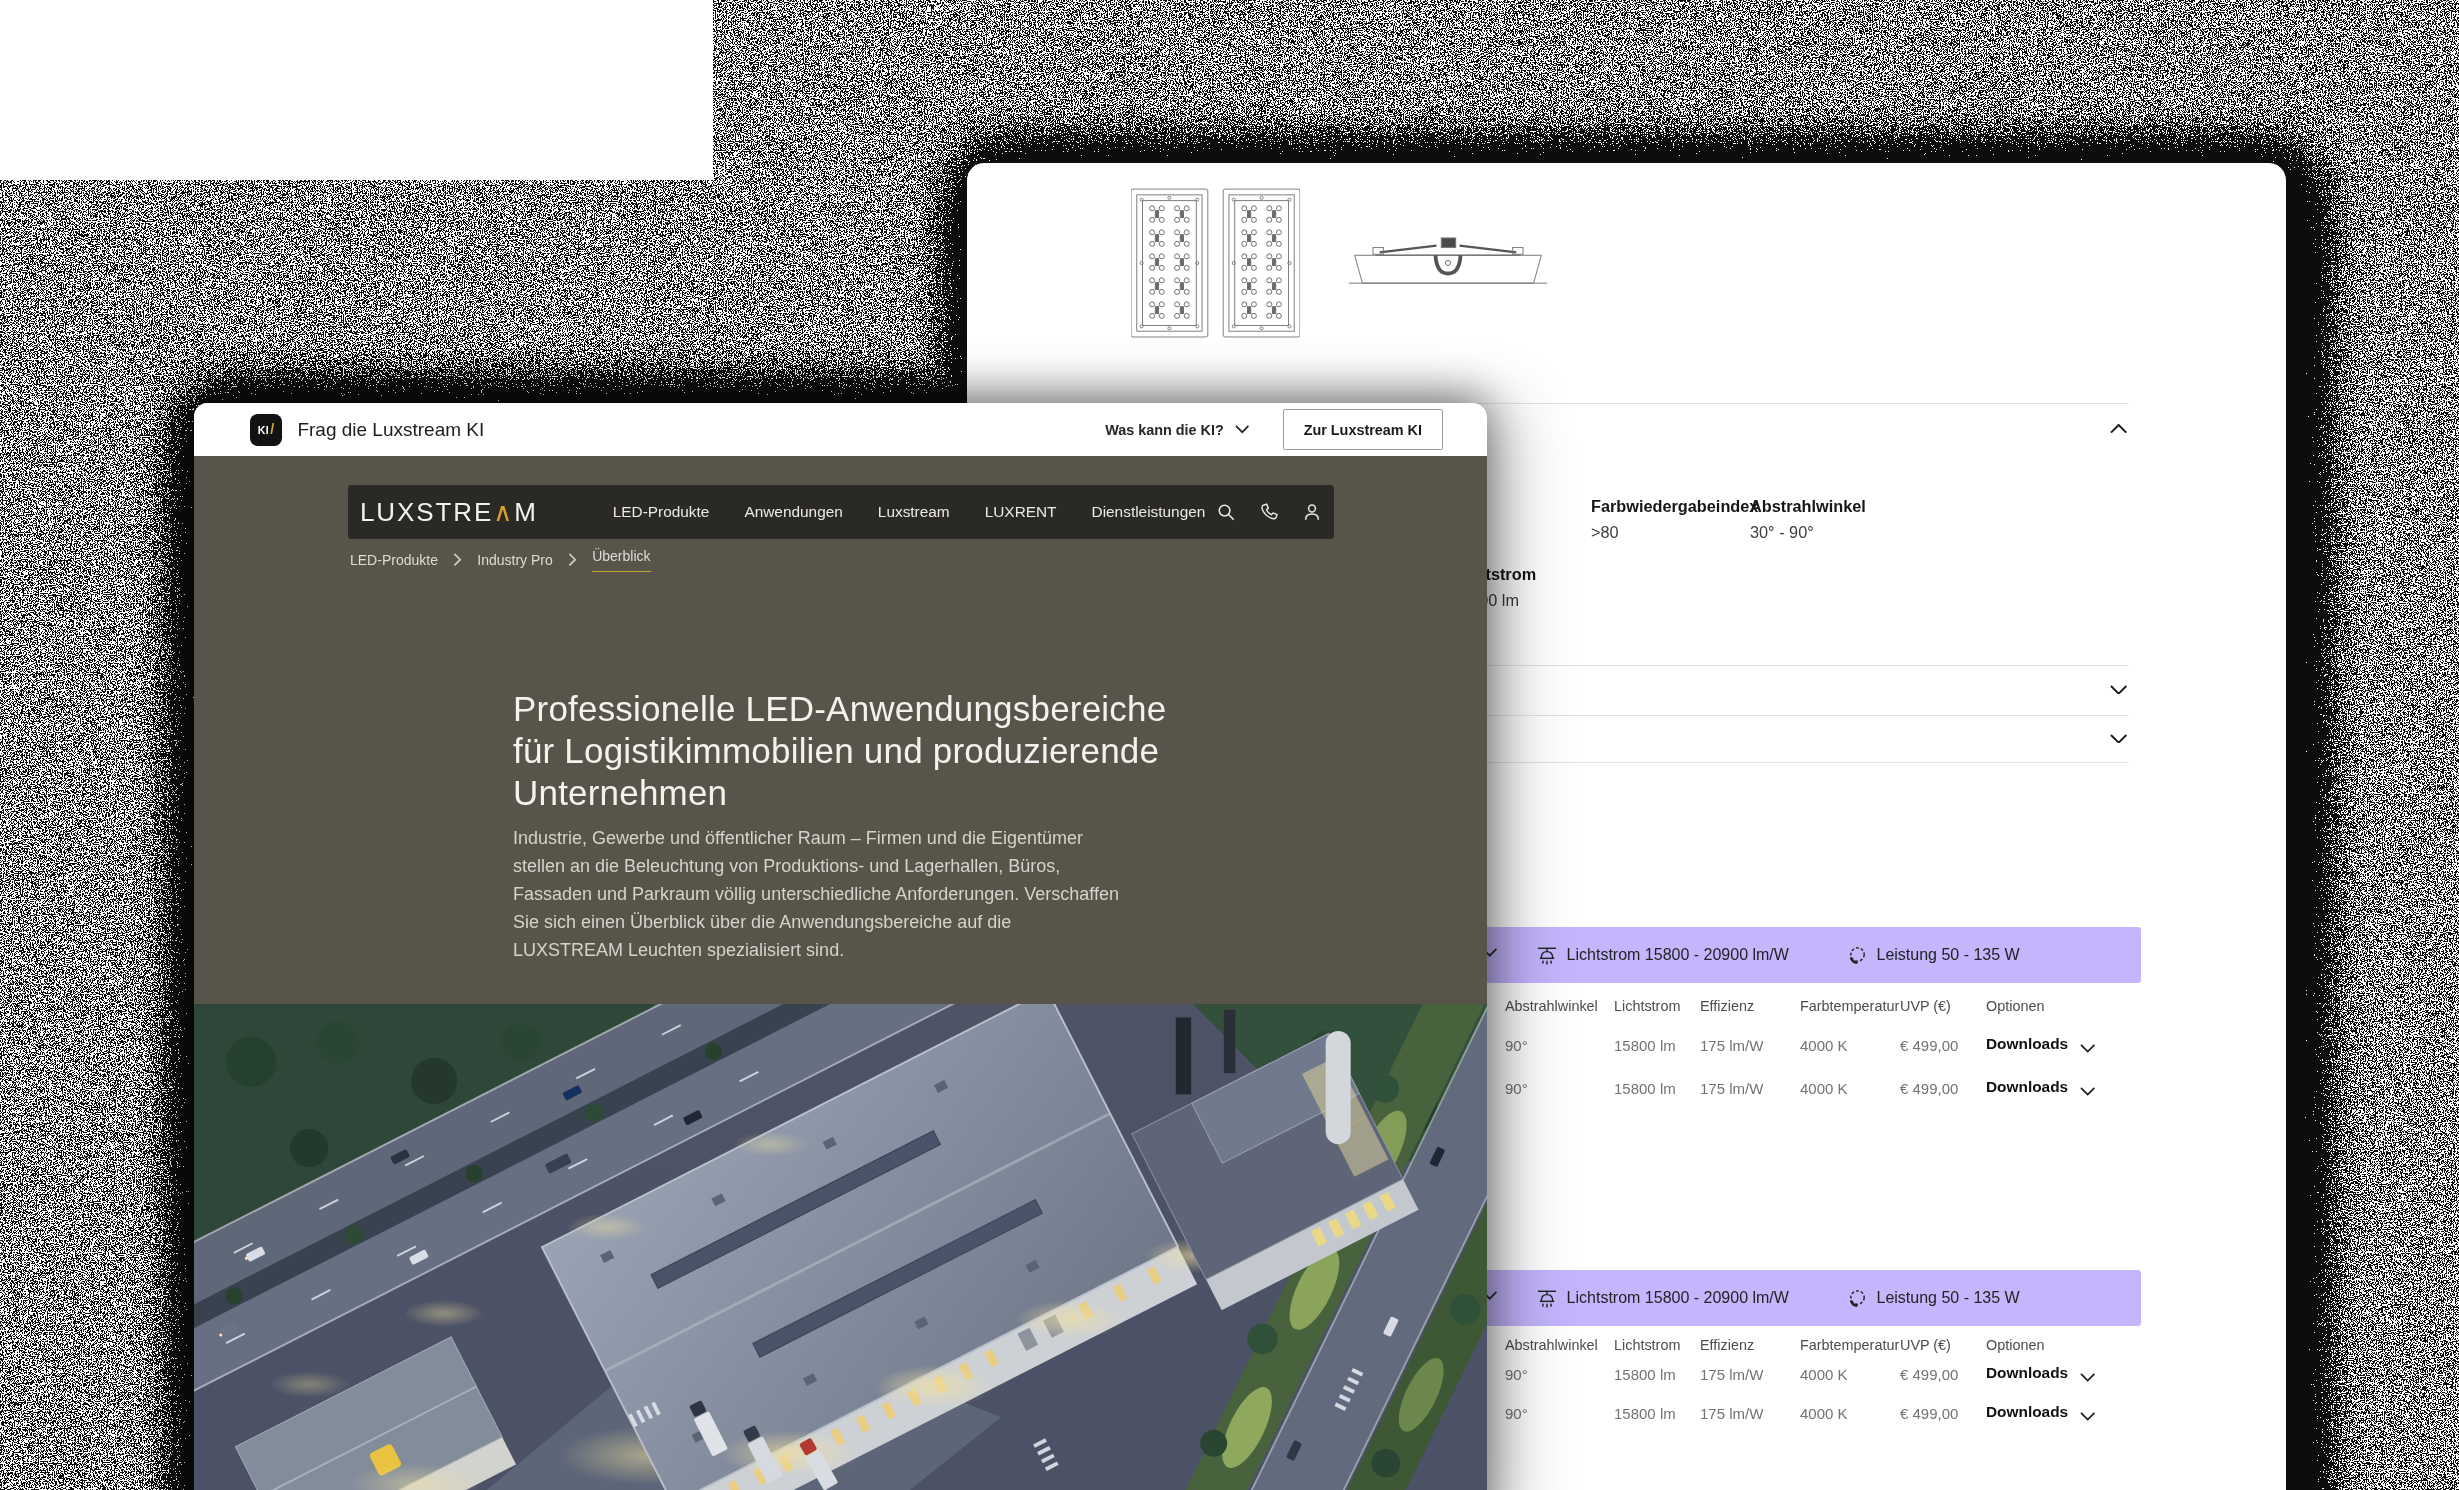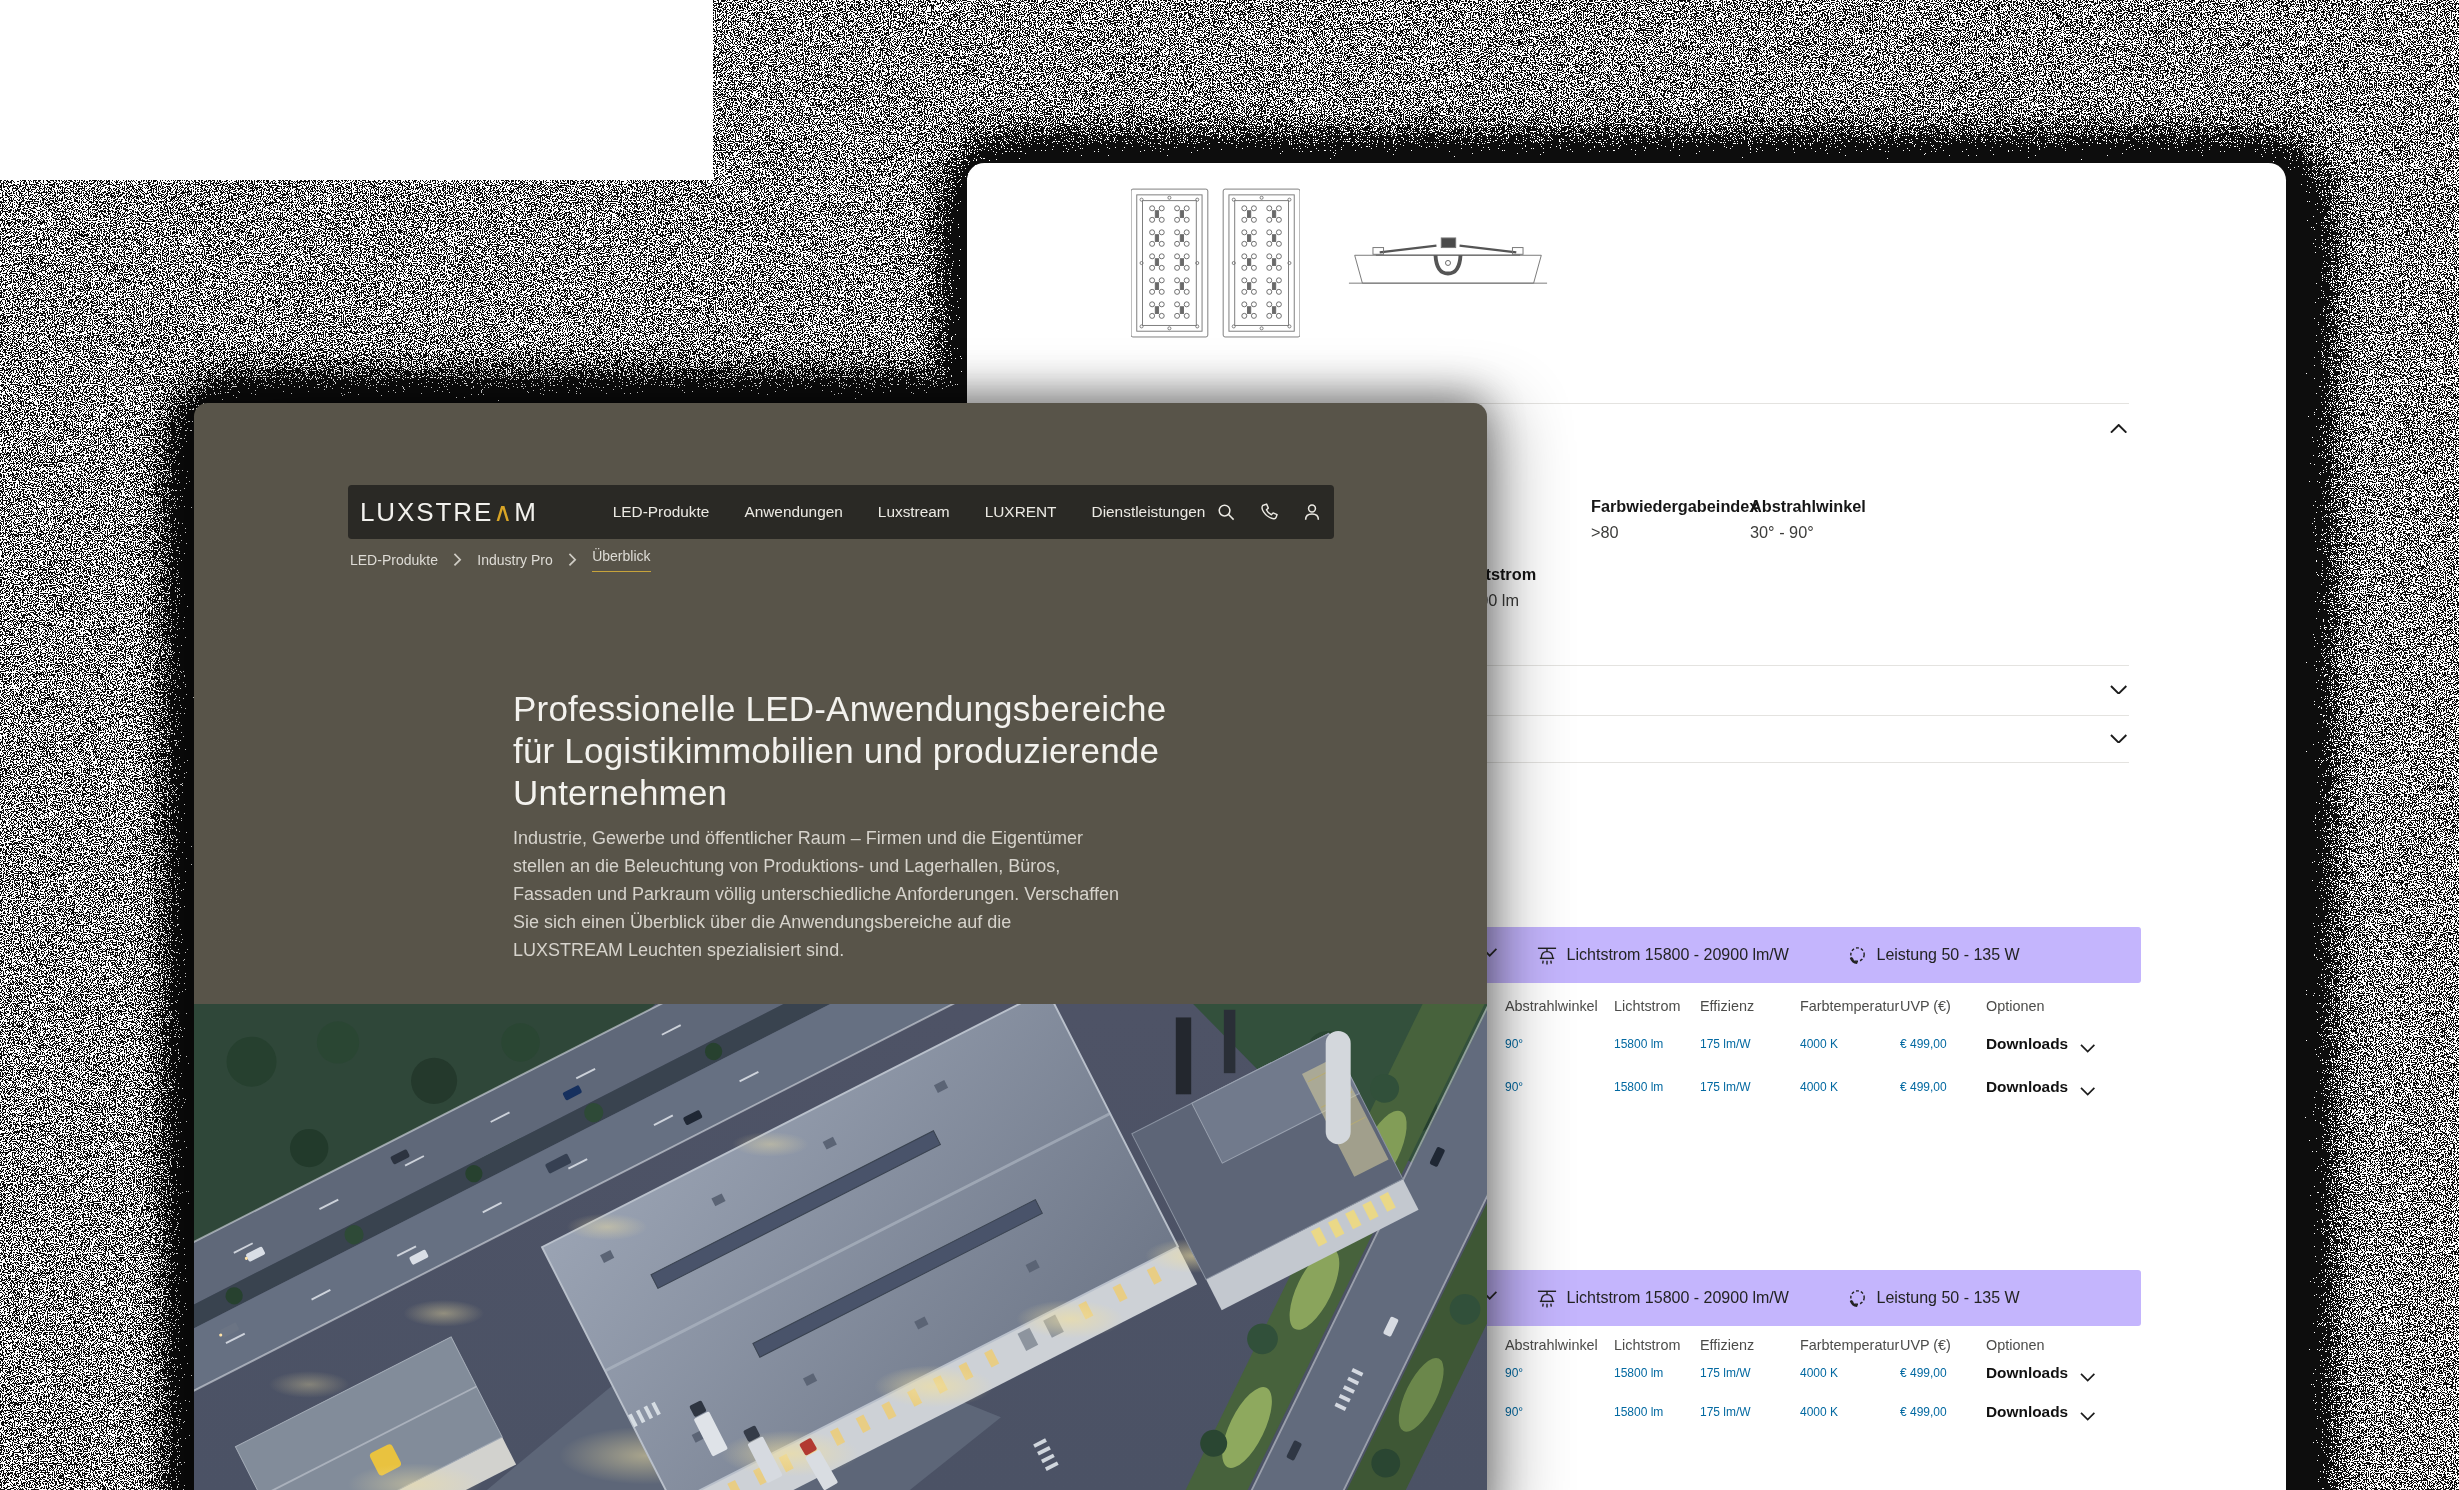--- a/index.html
+++ b/index.html
@@ -21,21 +21,21 @@
   .chev-btn{position:absolute;left:1139px;width:25px;height:25px;display:flex;align-items:center;justify-content:center;cursor:pointer;background:none;border:none;padding:0;}
   .spec-label{font-size:16.3px;font-weight:bold;color:#161616;}
   .spec-value{font-size:16.3px;color:#3c3c3a;margin-top:6.7px;}
   .badge-band{
     position:absolute;left:158px;width:1016px;height:56px;background:#c4b5fd;border-radius:2.9px;
     display:flex;align-items:center;text-align:right;
   }
   .badge{display:flex;align-items:center;gap:8.6px;font-size:16px;color:#232323;}
   .band-frag{position:absolute;top:21px;}
   .tbl-head{font-size:14.4px;color:#4c4c4a;position:absolute;}
-  .tbl-cell{font-size:12px;color:#0369a1;position:absolute;}
+  .tbl-cell{font-size:15px;color:#737373;position:absolute;}
   .tbl-dl{font-size:15.4px;font-weight:bold;color:#111;position:absolute;display:flex;align-items:flex-end;gap:11.5px;cursor:pointer;}
   .col-0{left:538px;} .col-1{left:647px;} .col-2{left:733px;} .col-3{left:789px;margin-left:44px;} .col-4{left:933px;} .col-5{left:1019px;}
   
   .fg-card{
     position:absolute;left:194px;top:403px;width:1293px;height:1134px;
     border-radius:13.4px 13.4px 0 0;z-index:2;overflow:hidden;background:#585449;
     box-shadow:25px 0 67px -5.8px rgba(0,0,0,.30), -9.6px 0 48px rgba(0,0,0,.28), 0 -7.7px 38px rgba(0,0,0,.25);
   }
   .assist-bar{
     position:absolute;left:0;top:0;width:100%;height:53px;background:#ffffff;
@@ -302,20 +302,35 @@
   <div class="tbl-dl col-5" style="top:1240px;">
     <span>Downloads</span>
     <svg width="15.4" height="8.6" viewBox="0 0 16 9">
       <polyline points="1,1 8,8 15,1" fill="none" stroke="#1c1c1c" stroke-width="1.8"></polyline>
       </svg>
   </div>
 </div>
 
 <div class="fg-card">
 
+  <div class="assist-bar">
+    <div class="ki-badge">
+      <span class="k">KI</span>
+        <span class="s">/</span>
+    </div>
+    <div class="assist-title">Frag die Luxstream KI</div>
+    <div class="assist-spacer"></div>
+    <div class="assist-menu">
+      <span>Was kann die KI?</span>
+      <svg width="14.4" height="8.6" viewBox="0 0 15 9">
+        <polyline points="1,1 7.5,7.5 14,1" fill="none" stroke="#262624" stroke-width="1.8"></polyline>
+      </svg>
+    </div>
+    <button class="assist-cta">Zur Luxstream KI</button>
+  </div>
 
   <div class="hero">
 
     <nav class="site-nav">
       <div class="logo">
         <span>LUXSTRE</span>
           <span class="caret">∧</span>
           <span>M</span>
       </div>
       <div class="nav-items">

